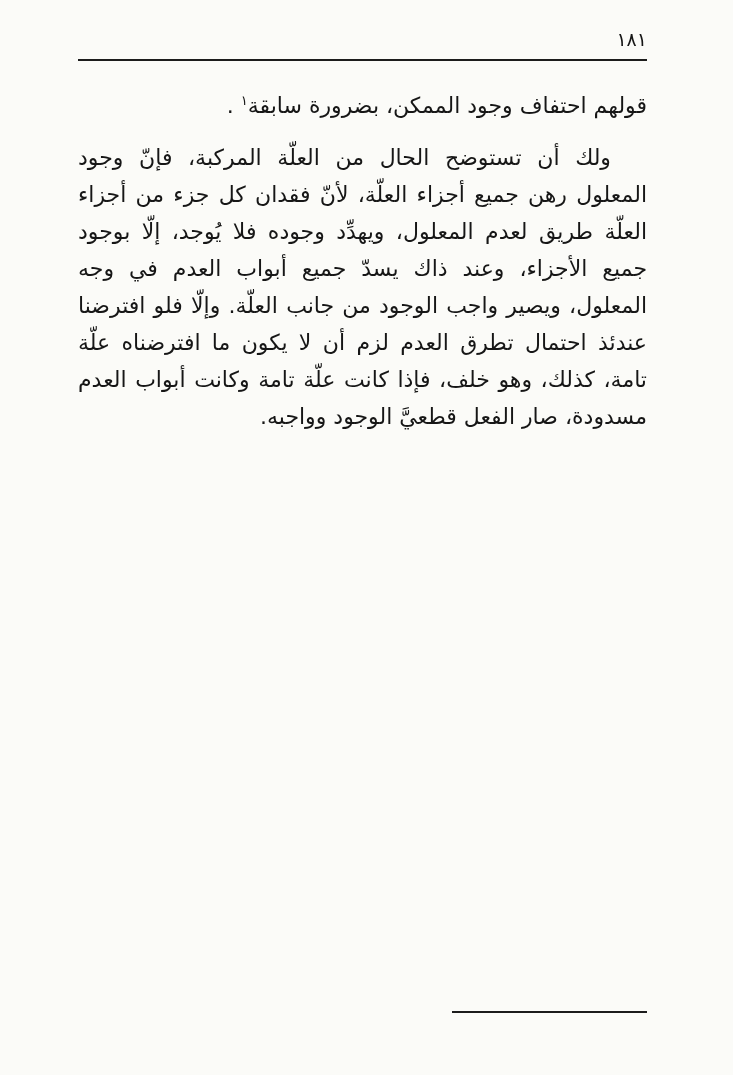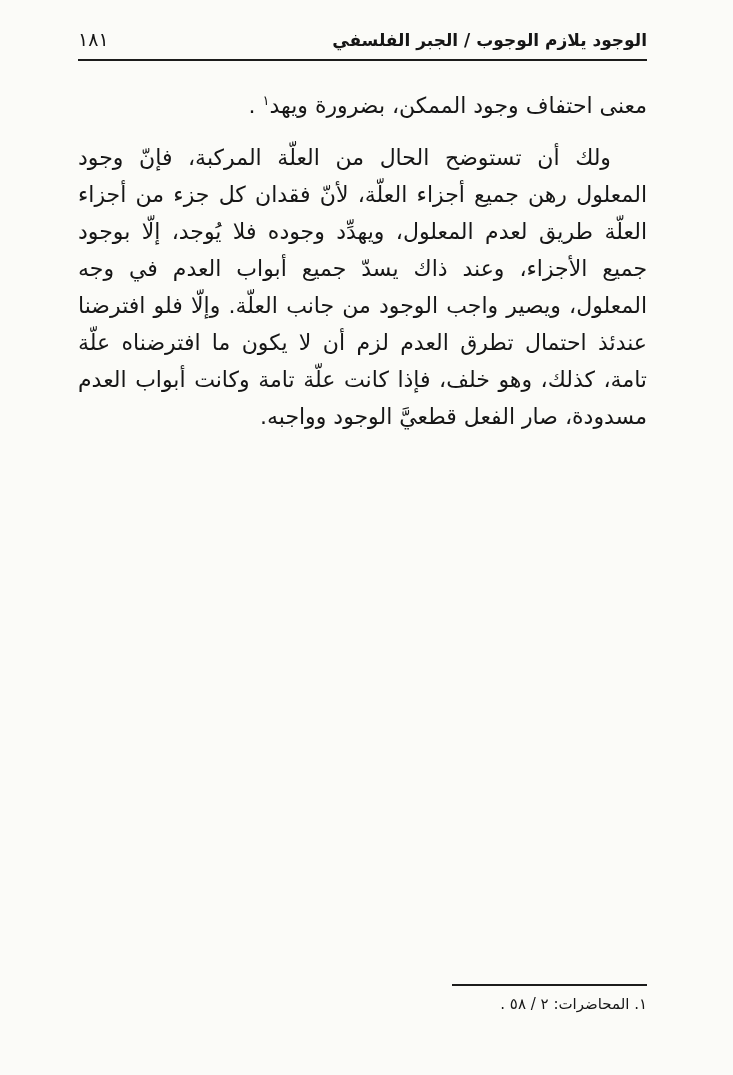--- a/index.html
+++ b/index.html
@@ -79,29 +79,27 @@
     font-size: 15px;
     text-align: right;
   }
 </style>
 </head>
 <body>
 
 <div class="page">
 
   <header class="page-header">
-    <div class="header-title">الوجود يلازم الوجوب / الجبر الفلسفي</div>
     <div class="page-number">١٨١</div>
   </header>
 
   <div class="header-rule"></div>
 
   <main class="body-text" id="body-text">
-      <p class="para"><span>معنى احتفاف وجود الممكن، بضرورة ويهد</span><sup class="fn-ref">١</sup><span> .</span></p>
+      <p class="para"><span>قولهم احتفاف وجود الممكن، بضرورة سابقة</span><sup class="fn-ref">١</sup><span> .</span></p>
       <p class="para indent"><span>ولك أن تستوضح الحال من العلّة المركبة، فإنّ وجود المعلول رهن جميع أجزاء العلّة، لأنّ فقدان كل جزء من أجزاء العلّة طريق لعدم المعلول، ويهدِّد وجوده فلا يُوجد، إلّا بوجود جميع الأجزاء، وعند ذاك يسدّ جميع أبواب العدم في وجه المعلول، ويصير واجب الوجود من جانب العلّة. وإلّا فلو افترضنا عندئذ احتمال تطرق العدم لزم أن لا يكون ما افترضناه علّة تامة، كذلك، وهو خلف، فإذا كانت علّة تامة وكانت أبواب العدم مسدودة، صار الفعل قطعيَّ الوجود وواجبه.</span></p>
     </main>
 
   <div class="footnote-area">
     <div class="footnote-rule"></div>
-    <div class="footnote">١. المحاضرات: ٢ / ٥٨ .</div>
   </div>
 
 </div>
 
 </body></html>

